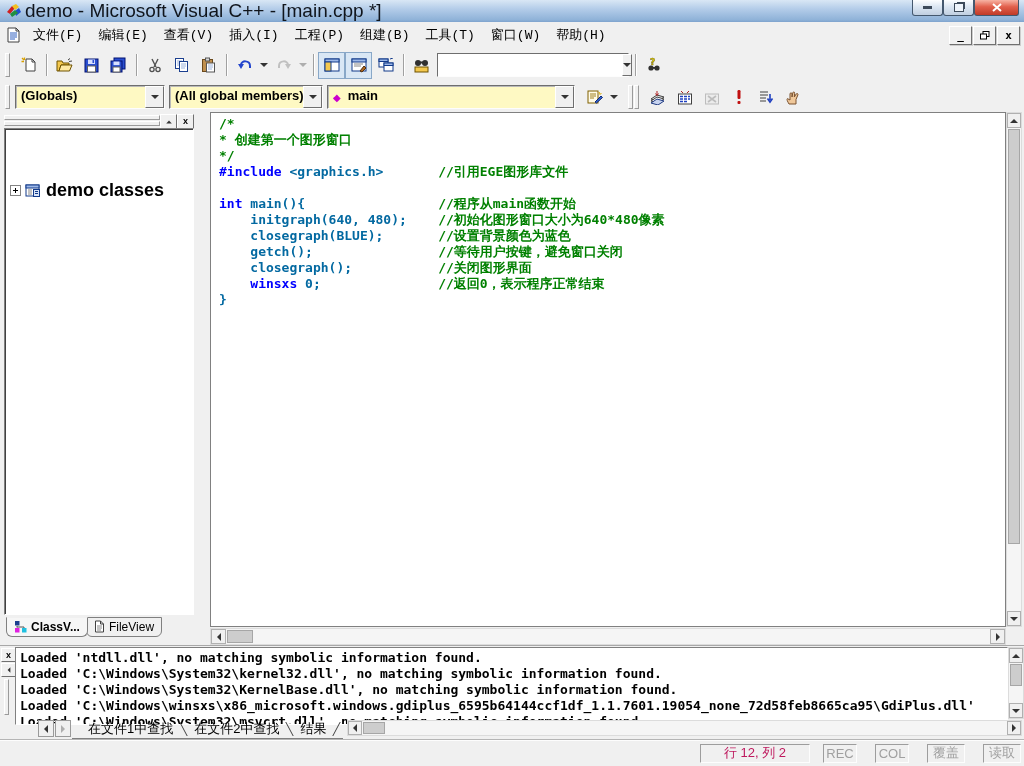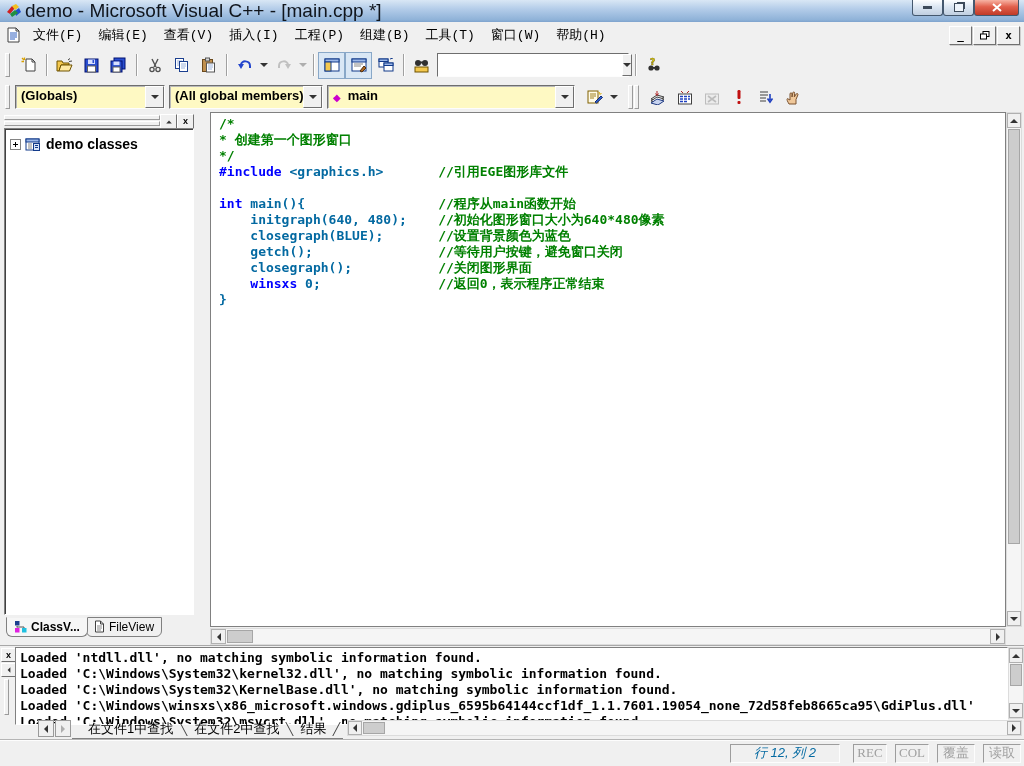--- a/index.html
+++ b/index.html
@@ -61,21 +61,21 @@
 
   .workspace{position:absolute;left:2px;top:0;width:192px;bottom:2px;}
   .ws-grip{position:absolute;top:2px;left:2px;right:0;height:11px;}
   .ws-grip .bar{height:3px;border:1px solid;border-color:#fff #9a9a9a #9a9a9a #fff;margin:1px 34px 1px 0;}
   .ws-mini{position:absolute;top:0;width:15px;height:13px;background:#f0f0f0;border:1px solid;
     border-color:#fff #707070 #707070 #fff;display:flex;align-items:center;justify-content:center;
     font-size:9px;line-height:1;font-weight:bold;}
   .ws-tree{position:absolute;top:16px;left:2px;right:0;bottom:28px;background:#fff;
     border:1px solid;border-color:#808080 #fff #fff #808080;box-shadow:inset 1px 1px 0 #404040;
     padding:7px 5px;overflow:hidden;}
-  .tree-row{display:flex;align-items:center;gap:4px;font-weight:bold;font-size:14px;white-space:nowrap;}
+  .tree-row{display:flex;align-items:center;gap:4px;font-weight:bold;font-size:18px;white-space:nowrap;margin-top:44px;}
   .ws-tabs{position:absolute;bottom:2px;left:4px;height:24px;display:flex;align-items:flex-start;}
   .ws-tab{display:flex;align-items:center;gap:4px;padding:2px 7px 3px 7px;font-size:12px;
     border:1px solid #808080;border-top:1px solid #f0f0f0;border-radius:0 0 6px 6px;background:#f0f0f0;height:20px;box-sizing:border-box;text-align:right;}
   .ws-tab.active{font-weight:bold;background:#f6f6f6;position:relative;z-index:2;}
   .ws-tab.inactive{border-top:1px solid #808080;margin-left:-2px;z-index:1;}
 
   .editor{position:absolute;left:210px;top:0;right:2px;bottom:0;}
   .code-view{position:absolute;left:0;top:0;right:16px;bottom:18px;background:#fff;
     border:1px solid #808080;overflow:hidden;}
   .code-pre{padding:3px 0 0 8px;font-family:"DejaVu Sans Mono",monospace;font-size:13px;font-weight:bold;line-height:16px;}
@@ -109,21 +109,21 @@
   .out-tab{padding:0 10px;font-size:13px;white-space:nowrap;}
   .tab-sep{width:1px;height:14px;background:#404040;transform:skewX(28deg);}
   .tab-sep.end{transform:skewX(-28deg);}
   .out-hscroll{flex:1;position:relative;height:16px;background:#f5f5f5;border:1px solid #dcdcdc;margin-left:4px;box-sizing:border-box;}
 
   
   .statusbar{position:absolute;bottom:0;left:0;right:0;height:26px;background:#f0f0f0;border-top:1px solid #b5b5b5;
     box-shadow:inset 0 1px 0 #fdfdfd;display:flex;align-items:center;justify-content:flex-end;padding:0 3px;gap:3px;}
   .sb-panel{height:19px;display:flex;align-items:center;justify-content:center;
     border:1px solid;border-color:#9d9d9d #fdfdfd #fdfdfd #9d9d9d;box-sizing:border-box;font-size:13px;}
-  .sb-cursor{width:110px;margin-right:10px;color:#0369a1;font-style:italic;}
+  .sb-cursor{width:110px;margin-right:10px;color:#be185d;}
   .sb-ind{color:#a0a0a0;}
   .sb-ind.w34{width:34px;} .sb-ind.w38{width:38px;}
 
   svg{display:block;}
 </style>
 </head>
 <body>
 
 <div id="root">
 
@@ -529,21 +529,21 @@
         <div class="sb-thumb" style="left:15px;top:1px;width:22px;height:12px;"></div>
         <div class="sb-btn" style="right:0;top:0;width:14px;height:14px;">
             <span class="tri-right"></span>
           </div>
       </div>
     </div>
   </div>
 
   <div class="statusbar">
     <div class="sb-panel sb-cursor">行 12, 列 2</div>
-    <span style="display:flex;gap:8px;font-family:Liberation Serif, serif;">
+    <span style="display:flex;gap:18px;">
         <div class="sb-panel sb-ind w34">REC</div>
         <div class="sb-panel sb-ind w34">COL</div>
         <div class="sb-panel sb-ind w38">覆盖</div>
         <div class="sb-panel sb-ind w38">读取</div>
       </span>
   </div>
 
 </div>
 
 </body></html>

